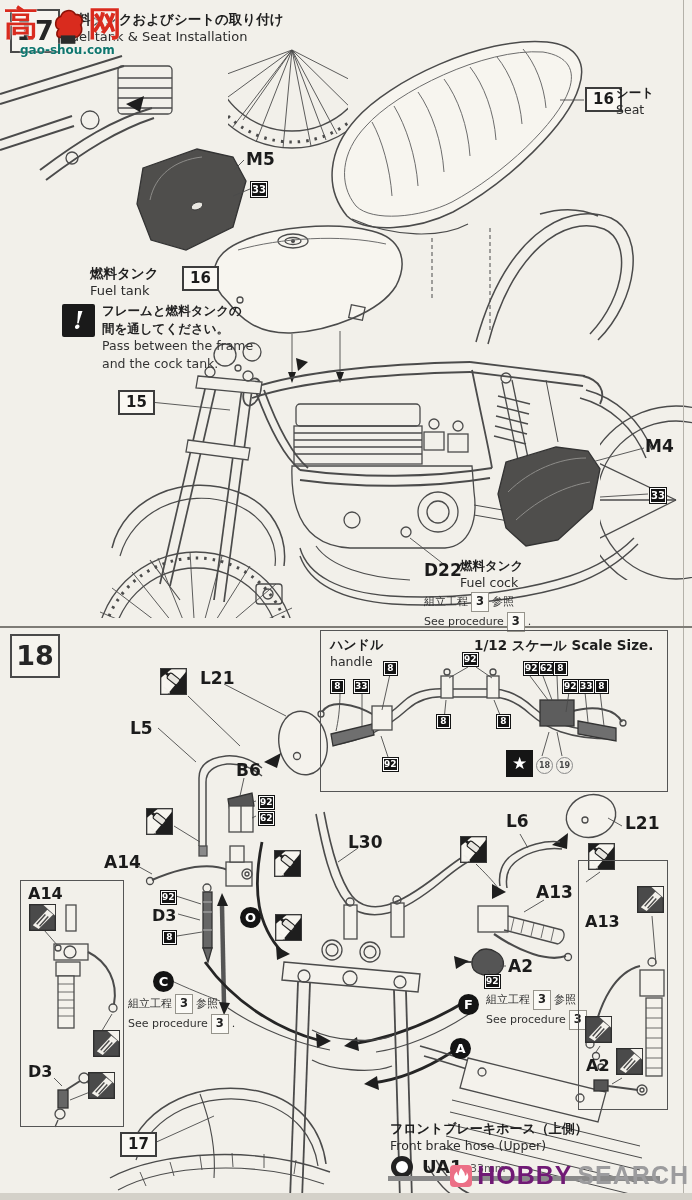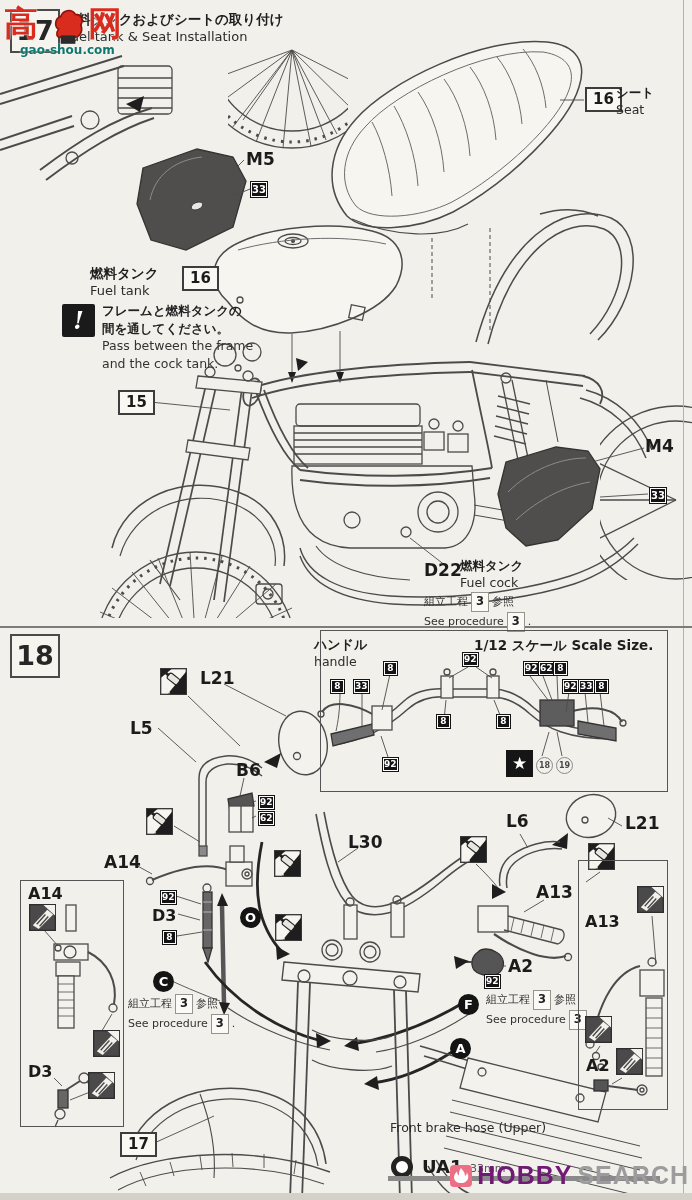--- a/index.html
+++ b/index.html
@@ -569,21 +569,21 @@
   <div class="et" style="font-size:12.5px">Fuel cock</div>
 </div>
 <div class="proc" style="left:424px;top:592px">
   <span>組立工程</span><span class="procnum">3</span><span>参照</span><br>
   <span>See procedure</span><span class="procnum">3</span><span>.</span>
 </div>
 
 <div class="stepbox" style="left:10px;top:634px">18</div>
 
 <div class="insetbox" style="left:320px;top:630px;width:346px;height:160px;background:transparent"></div>
-<div class="abs" style="left:314px;top:636px">
+<div class="abs" style="left:330px;top:636px">
   <div class="jt" style="font-size:13px">ハンドル</div>
   <div class="et" style="font-size:12.5px">handle</div>
 </div>
 <span class="abs jt" style="left:474px;top:636px;font-size:13.5px">1/12 スケール Scale Size.</span>
 
 <span class="pbox" style="left:383px;top:661px">8</span>
 <span class="pbox" style="left:330px;top:679px">8</span>
 <span class="pbox" style="left:353px;top:679px">33</span>
 <span class="pbox" style="left:462px;top:652px">92</span>
 <span class="pbox" style="left:523px;top:661px">92</span>
@@ -668,20 +668,21 @@
       <use href="#sym-paint"></use>
     </svg>
 <span class="partlbl" style="left:586px;top:1058px">A2</span>
 <svg class="picon" style="left:616px;top:1048px">
       <use href="#sym-paint"></use>
     </svg>
 
 <span class="numbox" style="left:120px;top:1132px">17</span>
 
 <div class="abs" style="left:390px;top:1120px">
+  <div class="jt" style="font-size:13px">フロントブレーキホース（上側）</div>
   <div class="et" style="font-size:12.5px">Front brake hose (Upper)</div>
 </div>
 <span class="oring" style="left:391px;top:1156px"></span>
 <span class="ua1" style="left:422px;top:1158px">UA1</span>
 <span class="mm" style="left:470px;top:1163px">33mm</span>
 <div class="hosebar"></div>
 
 <div class="wmhs">
   <span class="flame">
     <svg viewBox="0 0 22 22" width="22" height="22">

